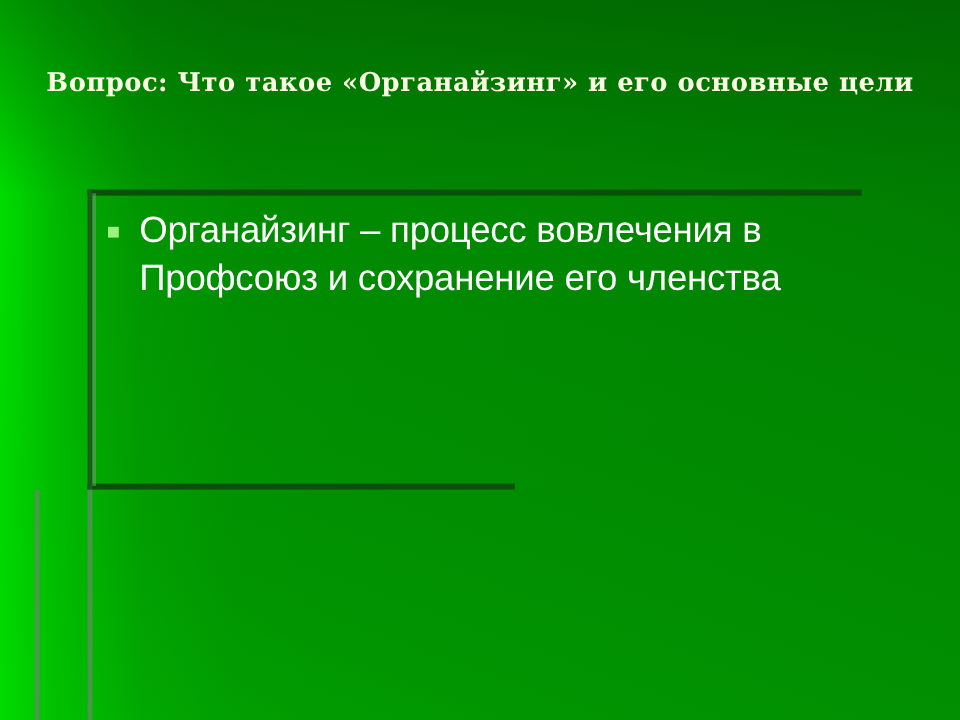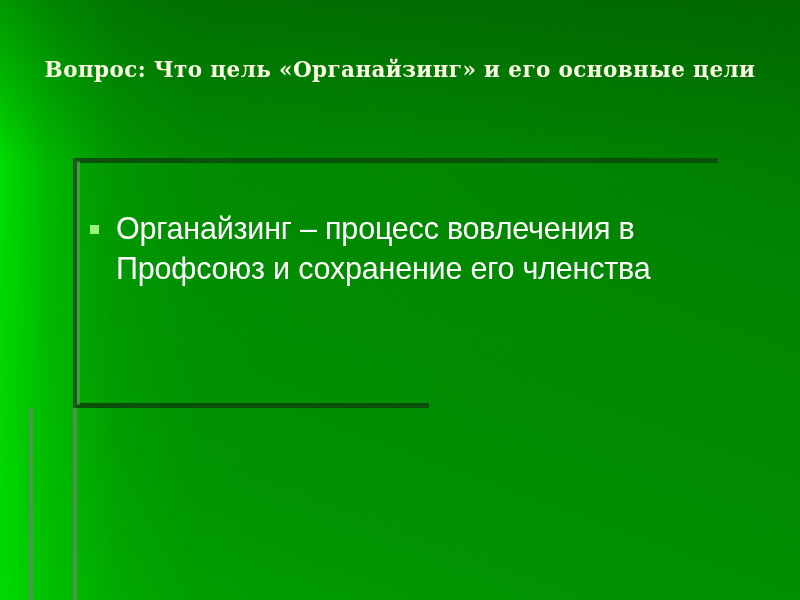--- a/index.html
+++ b/index.html
@@ -111,21 +111,20 @@
     width: 3px; height: calc(100% - 6px);
     background: rgba(110,160,110,0.55);
   }
 
   
   .bullets {
     position: absolute;
     left: 17px;
     top: 14px;
     right: 10px;
-    margin-top: 36px;
   }
   .bullet-row {
     display: flex;
     align-items: flex-start;
     margin-bottom: 58px;
   }
   .bullet-row:last-child { margin-bottom: 0; }
   .bullet-marker {
     flex: 0 0 auto;
     width: 9px;
@@ -173,21 +172,21 @@
 </head>
 <body>
 
 <div id="slide">
 
   <div class="bg-base"></div>
   <div class="bg-vert"></div>
   <div class="bg-diag"></div>
   <div class="bg-topshade"></div>
 
-  <div class="title">Вопрос: Что цель «Органайзинг» и его основные цели</div>
+  <div class="title">Вопрос: Что такое «Органайзинг» и его основные цели</div>
 
   <div class="content-box">
     <div class="content-surface"></div>
     <div class="border-top"></div>
     <div class="border-bottom"></div>
     <div class="border-left"></div>
     <div class="border-left-hi"></div>
 
     <div class="bullets">
 

